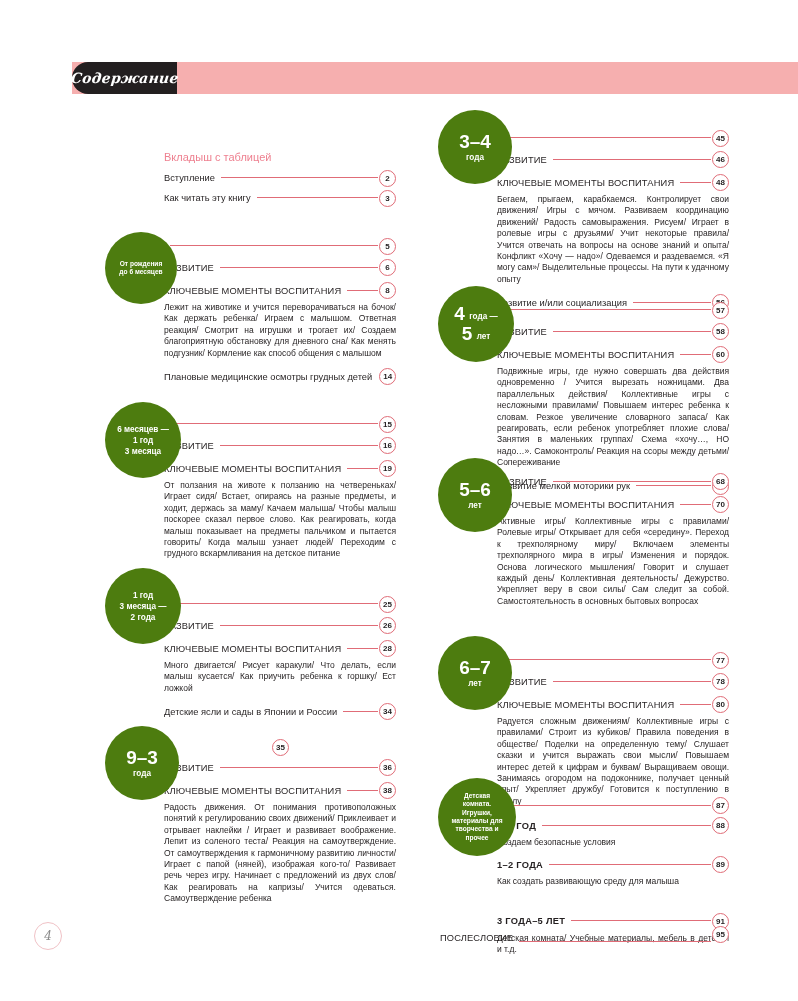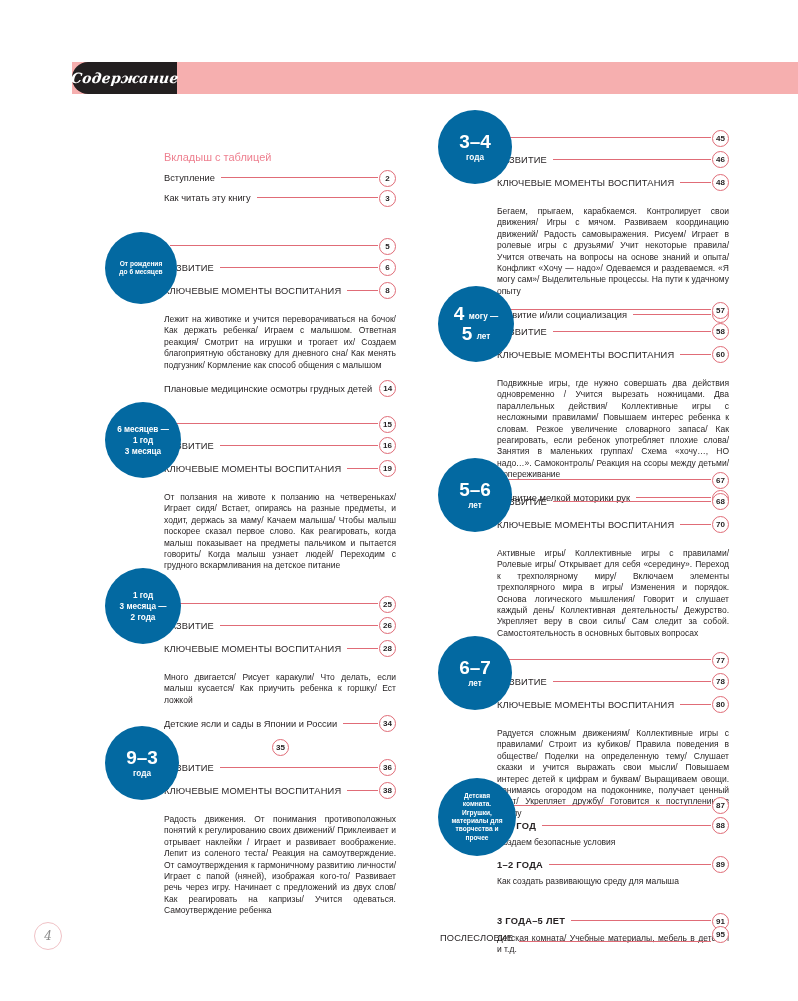--- a/index.html
+++ b/index.html
@@ -77,28 +77,28 @@
     color:#e8707f;
     font-size:9.4px;
     font-weight:700;
     letter-spacing:.3px;
   }
   .para{
     font-size:8.5px;
     line-height:11.4px;
     text-align:justify;
     color:#231f20;
-    margin:12px 0 0 0;
+    margin:0 0 0 0;
   }
 
   
   .badge{
     position:absolute;
     border-radius:50%;
-    background:#0369a1;
+    background:#4d7c0f;
     color:#ffffff;
     display:flex;flex-direction:column;
     align-items:center;justify-content:center;
     text-align:center;
     line-height:11px;
   }
   .badge .b-small{font-size:8.2px;font-weight:700;display:block;}
   .badge .b-big{font-size:19px;font-weight:700;display:block;line-height:20px;}
   .badge .b-mixline{display:block;}
   .badge .b-mixline .b-big{display:inline;vertical-align:-1px;}
@@ -285,29 +285,24 @@
         <span class="bubble">60</span>
       </div>
       <p class="para">Подвижные игры, где нужно совершать два действия одновременно / Учится вырезать ножницами. Два параллельных действия/ Коллективные игры с несложными правилами/ Повышаем интерес ребенка к словам. Резкое увеличение словарного запаса/ Как реагировать, если ребенок употребляет плохие слова/ Занятия в маленьких группах/ Схема «хочу…, НО надо…». Самоконтроль/ Реакция на ссоры между детьми/ Сопереживание</p>
       <div class="entry" style="margin-top: 9px;">
         <span class="etext">Развитие мелкой моторики рук</span>
         <span class="leader"></span>
         <span class="bubble">66</span>
       </div>
     </div>
     <div class="badge" style="left: 39px; top: 286px; width: 76px; height: 76px;">
-      <span class="b-mixline"><span class="b-big">4</span> <span class="b-small">могу —</span></span>
+      <span class="b-mixline"><span class="b-big">4</span> <span class="b-small">года —</span></span>
       <span class="b-mixline"><span class="b-big">5</span> <span class="b-small">лет</span></span>
     </div>
     <div style="position: absolute; left: 98px; top: 470px; width: 232px;">
-      <div class="entry" style="height: 20px;">
-        <span class="etext"></span>
-        <span class="leader"></span>
-        <span class="bubble">67</span>
-      </div>
       <div class="entry" style="height: 23px;">
         <span class="etext caps">РАЗВИТИЕ</span>
         <span class="leader"></span>
         <span class="bubble">68</span>
       </div>
       <div class="entry" style="height: 23px;">
         <span class="etext caps">КЛЮЧЕВЫЕ МОМЕНТЫ ВОСПИТАНИЯ</span>
         <span class="leader"></span>
         <span class="bubble">70</span>
       </div>

